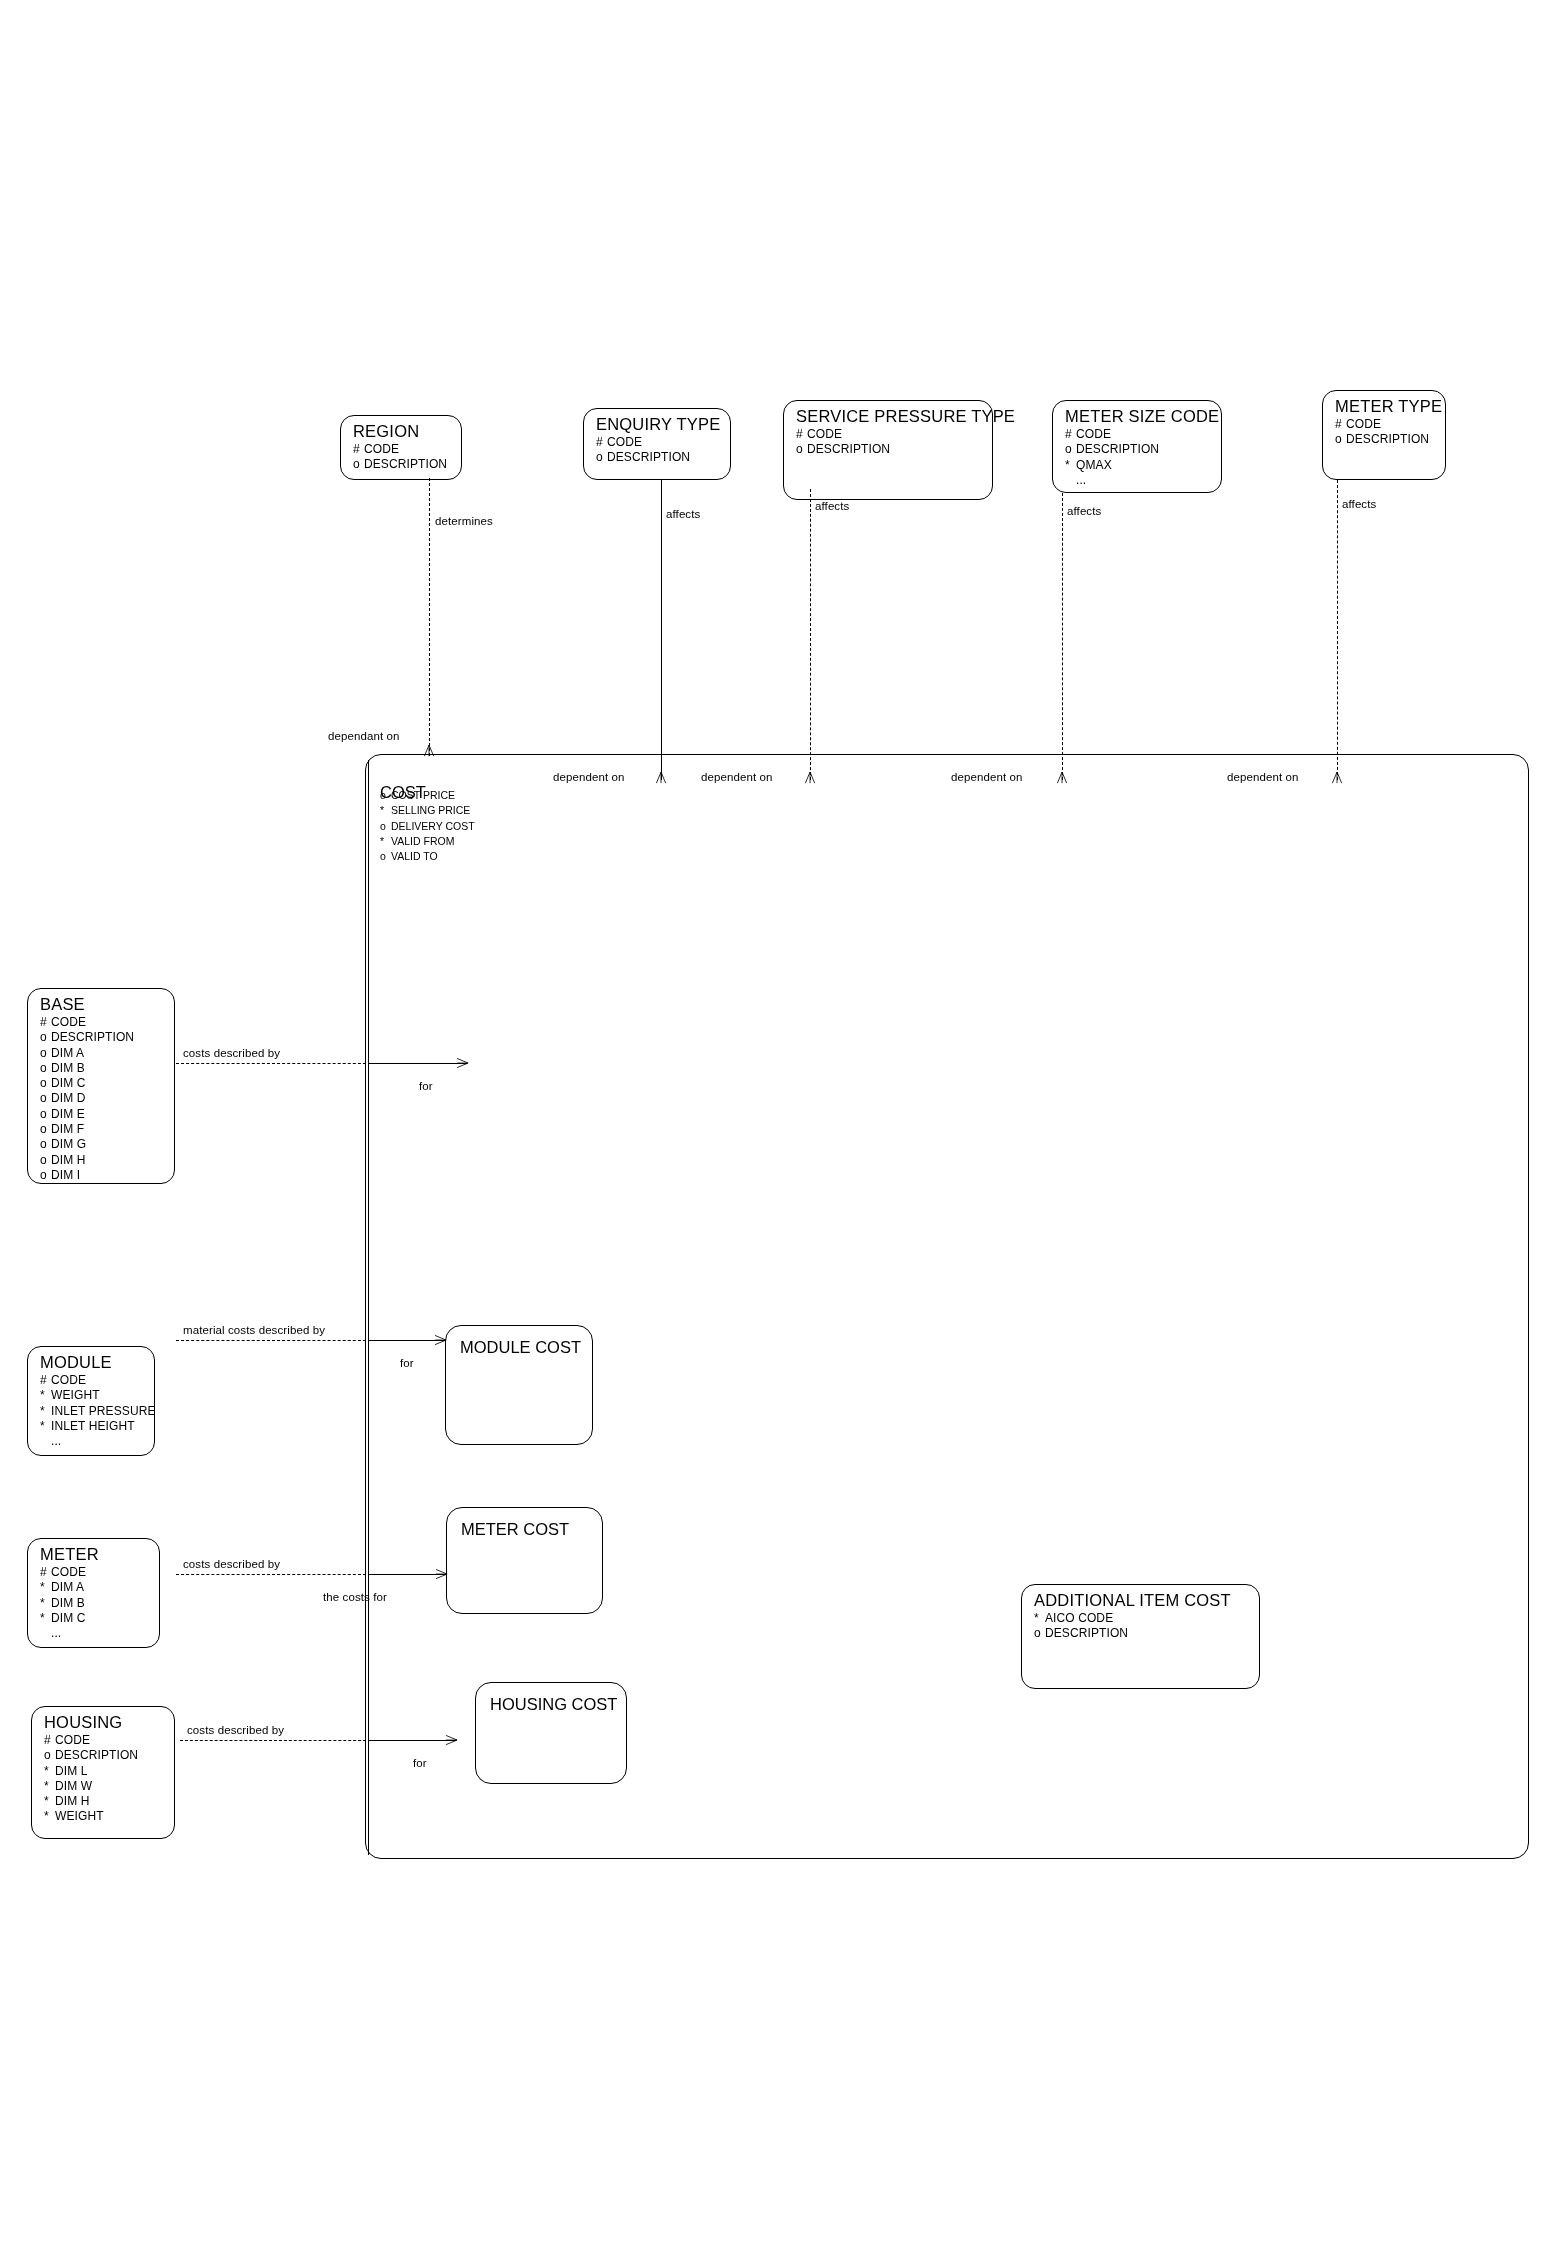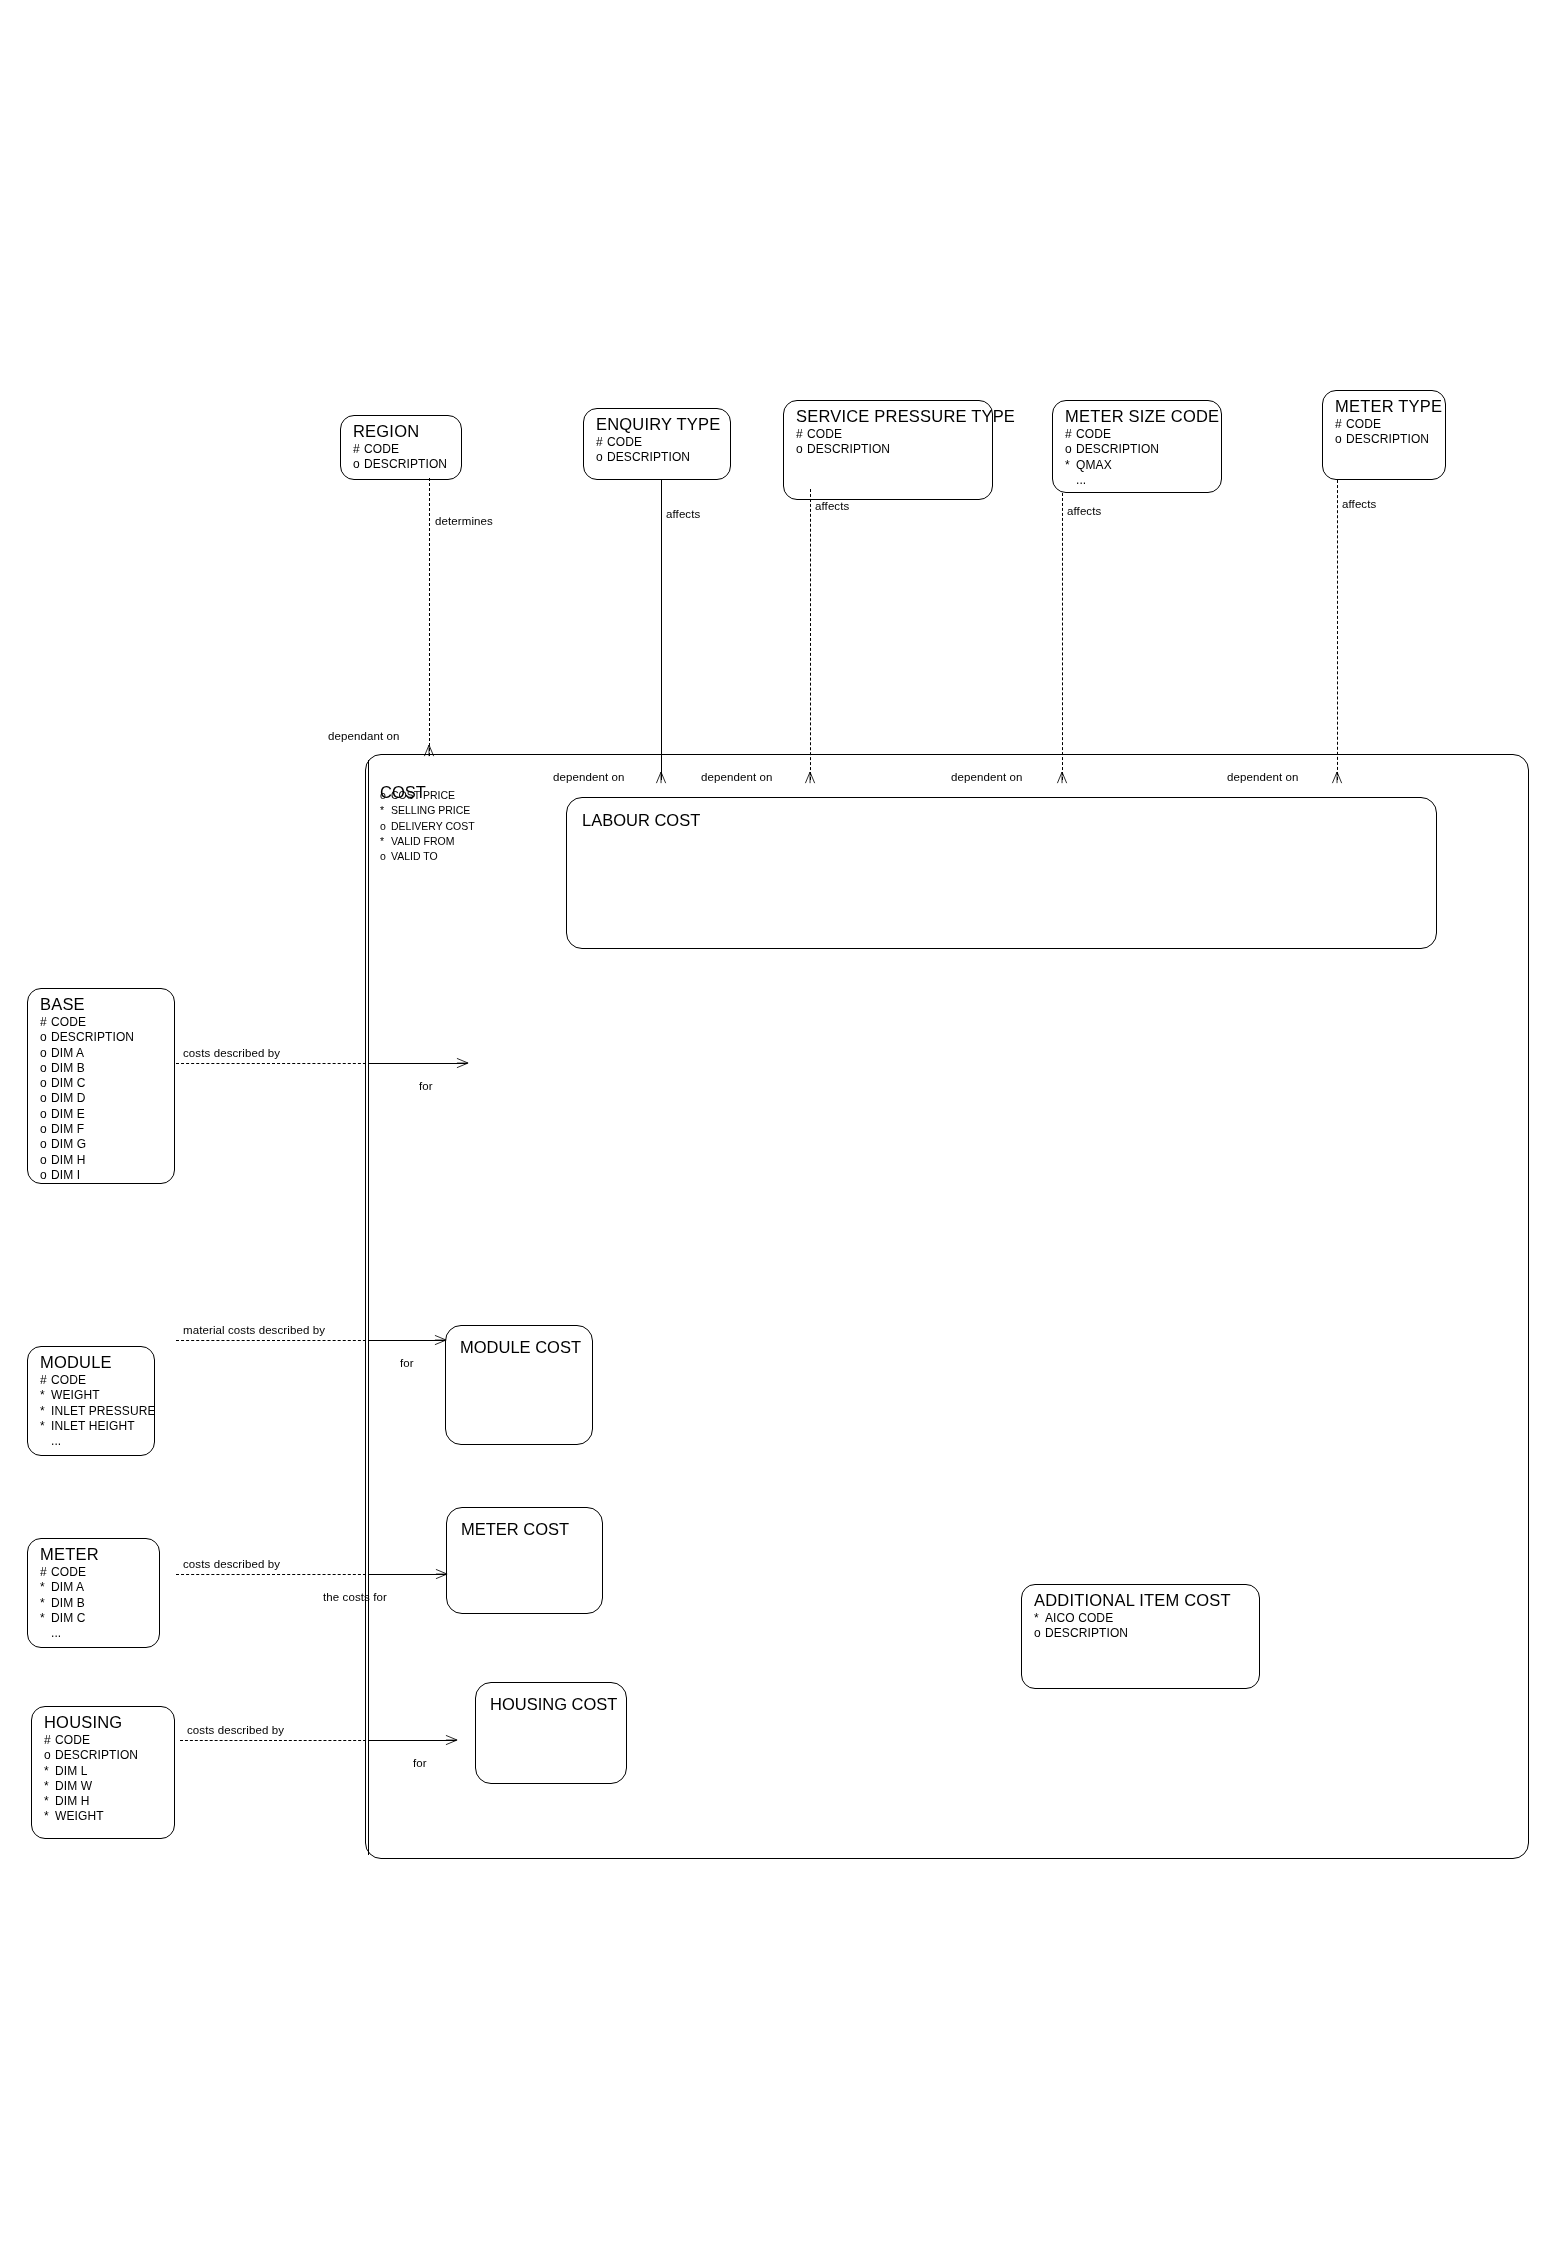--- a/index.html
+++ b/index.html
@@ -198,23 +198,20 @@
     <div class="ent-title" style="left:14px; top:28px;">COST</div>
     <ul class="attr-list" style="left:14px; top:33px;">
       <li class="attr"><span class="mark">o</span><span>COST PRICE</span></li>
       <li class="attr"><span class="mark">*</span><span>SELLING PRICE</span></li>
       <li class="attr"><span class="mark">o</span><span>DELIVERY COST</span></li>
       <li class="attr"><span class="mark">*</span><span>VALID FROM</span></li>
       <li class="attr"><span class="mark">o</span><span>VALID TO</span></li>
     </ul>
   </div>
 
-  <div class="container-entity" style="left:566px; top:797px; width:871px; height:152px;">
-    <div class="ent-title" style="left:15px; top:13px;">LABOUR COST</div>
-  </div>
 
   <div class="entity" style="left:340px; top:415px; width:122px; height:65px;">
     <div class="ent-title">REGION</div>
     <ul class="attr-list">
       <li class="attr"><span class="mark">#</span><span>CODE</span></li>
       <li class="attr"><span class="mark">o</span><span>DESCRIPTION</span></li>
     </ul>
   </div>
 
   <div class="entity" style="left:583px; top:408px; width:148px; height:72px;">

